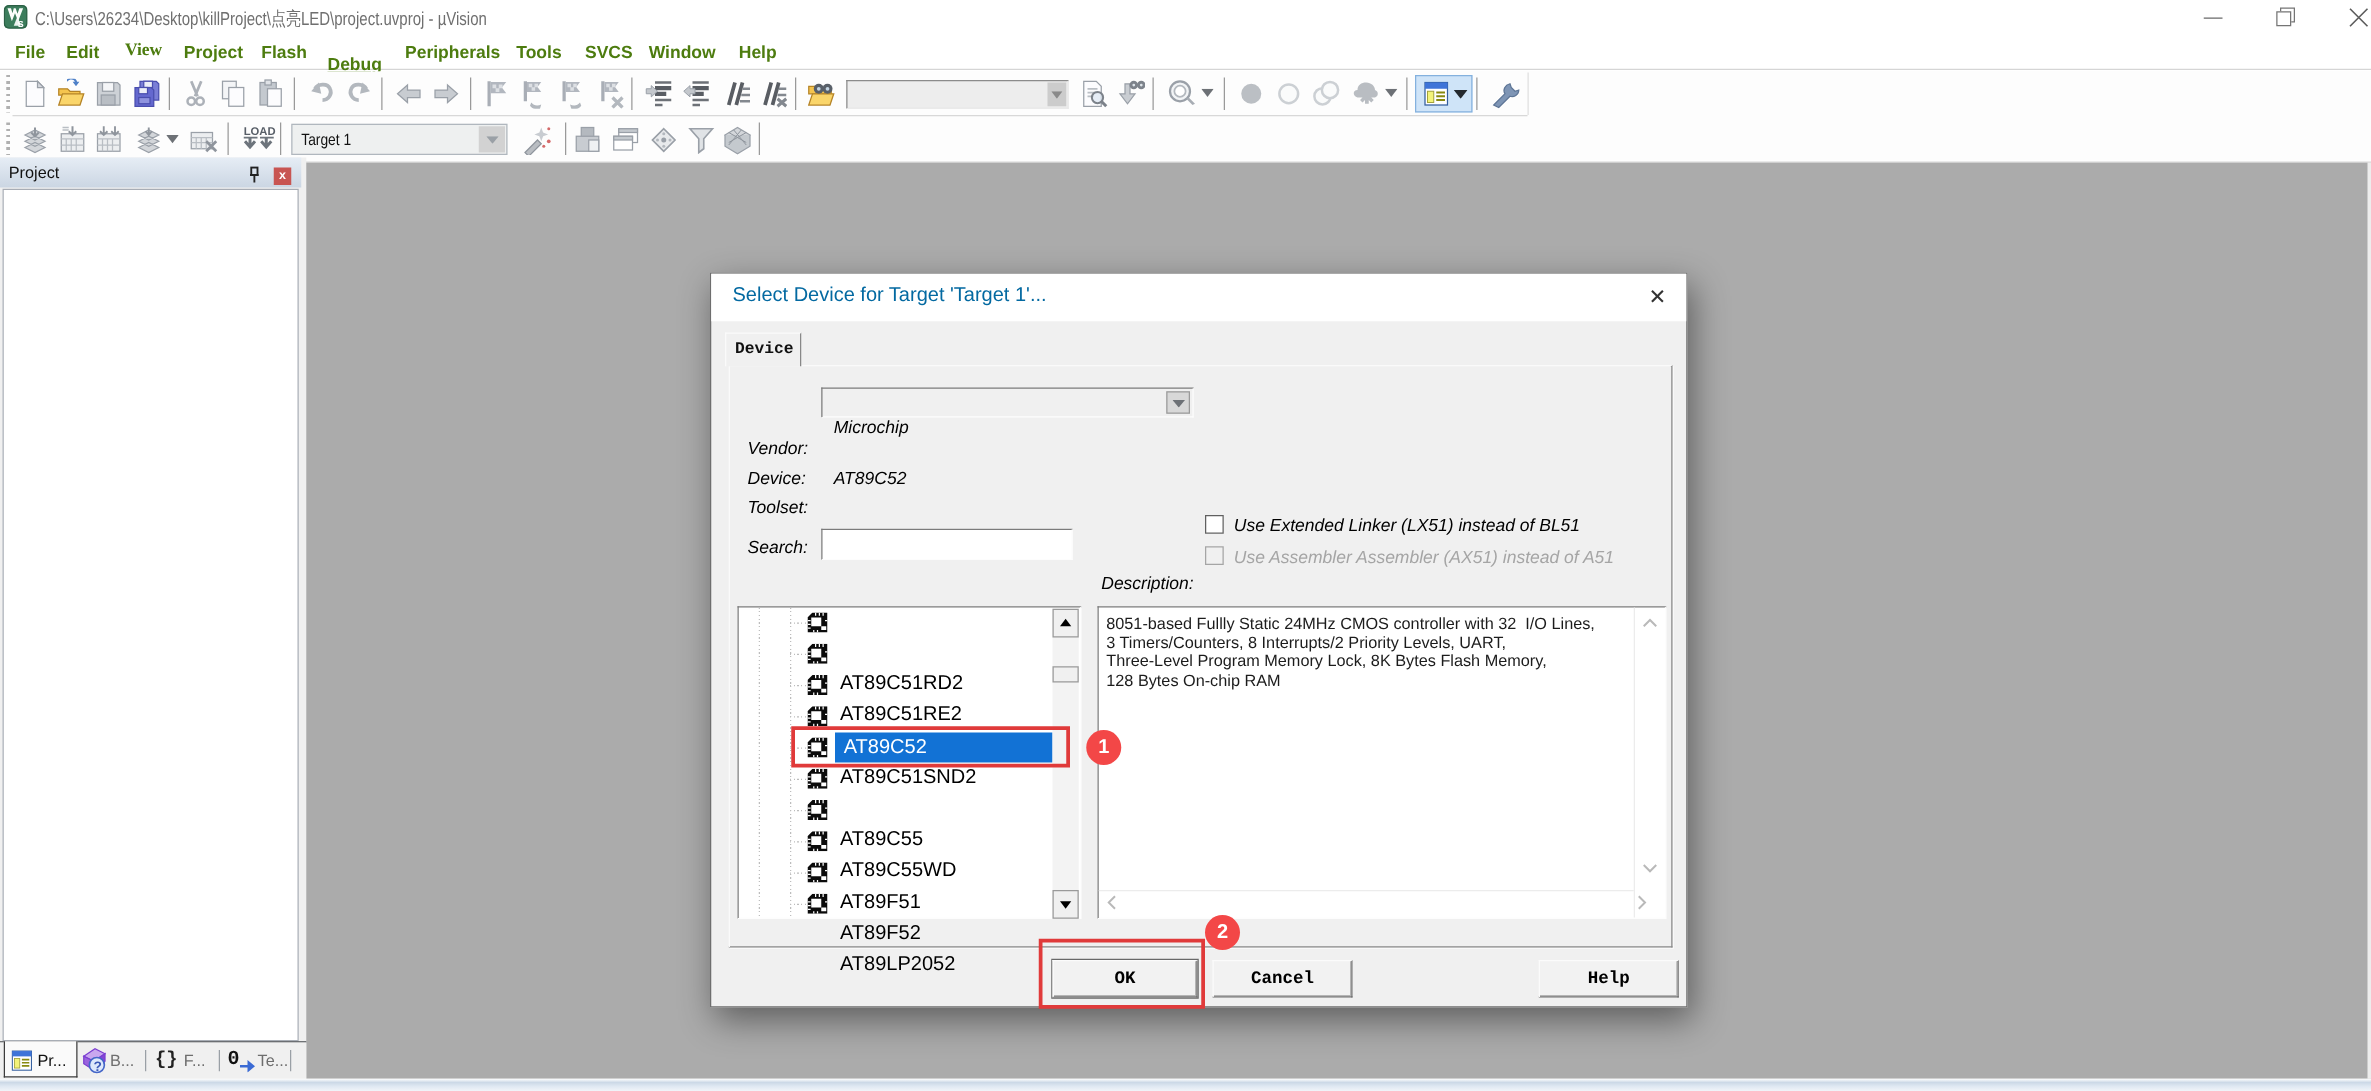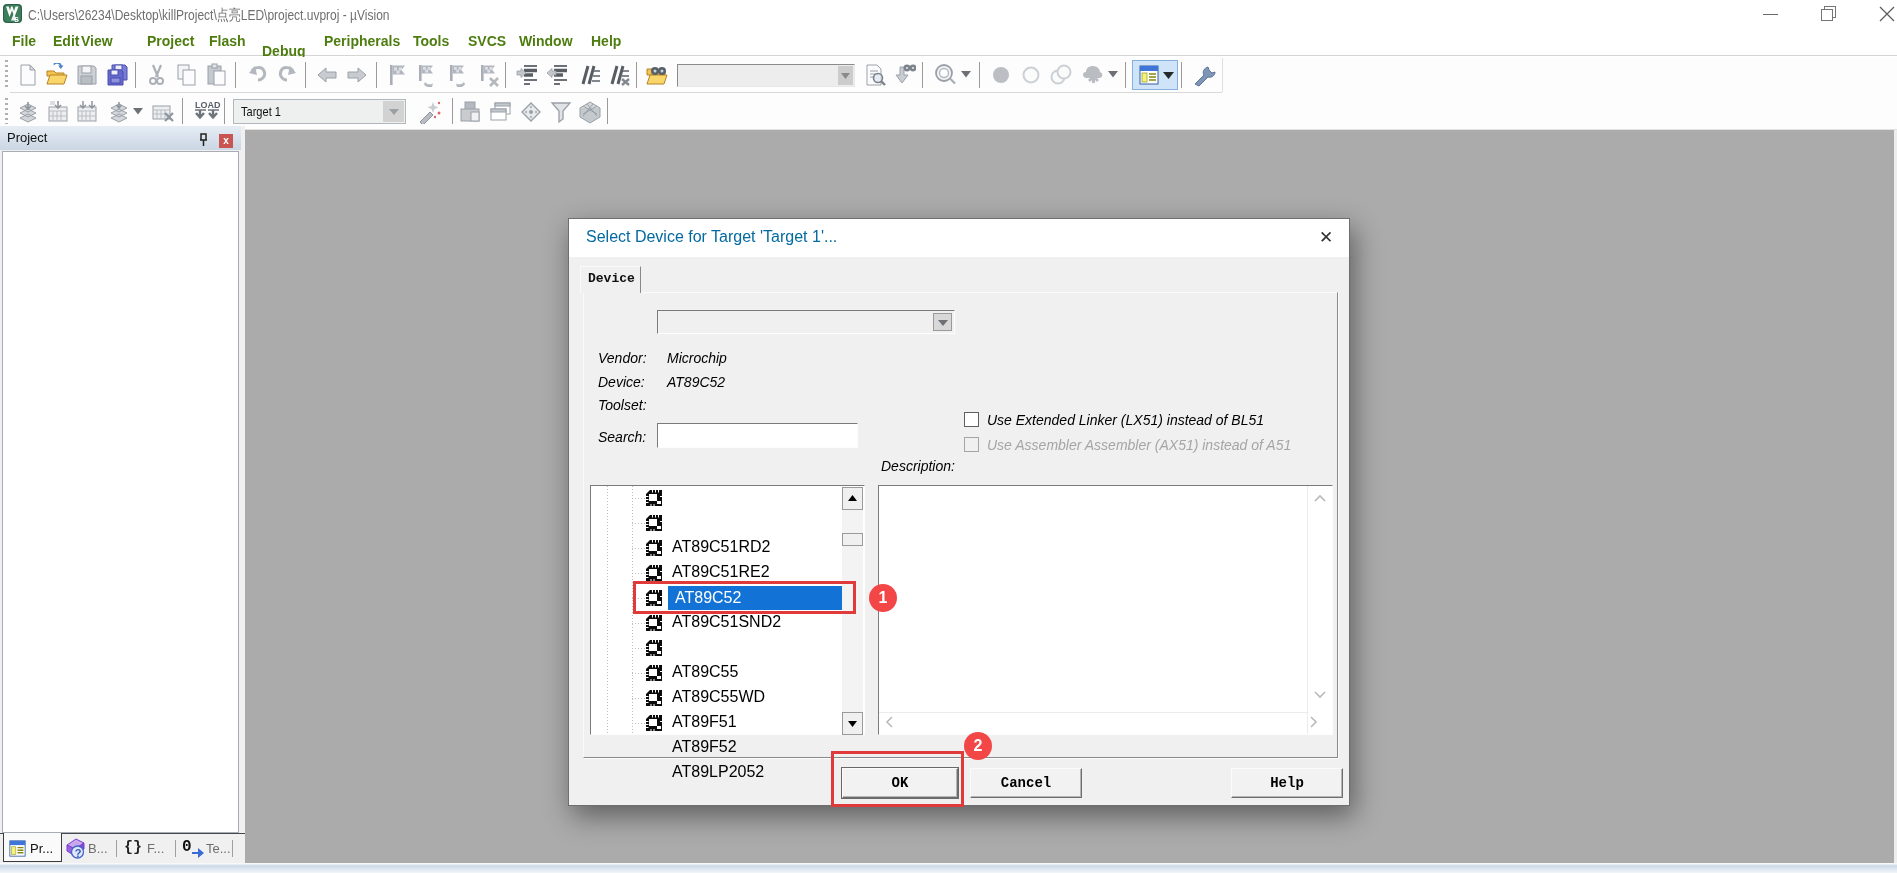--- a/index.html
+++ b/index.html
@@ -76,21 +76,21 @@
   <div class="abs" id="title-text">C:\Users\26234\Desktop\killProject\点亮LED\project.uvproj - µVision</div>
   <div class="abs" style="left:1763px;top:14px;width:15px;height:1px;background:#696969;"></div>
   <div class="abs" style="left:1824px;top:6px;width:12px;height:12px;border:1px solid #757575;background:#fff;"></div>
   <div class="abs" style="left:1821px;top:9px;width:12px;height:12px;border:1px solid #757575;background:#fff;"></div>
   <svg class="abs" style="left:1878px;top:5px;" width="18" height="18" viewBox="0 0 18 18">
     <path d="M2 2 L16 16 M16 2 L2 16" stroke="#5d5d5d" stroke-width="1.3"></path>
   </svg>
   <div class="abs" id="menubar"></div>
   <div class="menu-item" style="left:12px;top:33px;">File</div>
   <div class="menu-item" style="left:53px;top:33px;">Edit</div>
-  <div class="menu-item" style="left:81px;top:33px;">View</div>
+  <div class="menu-item" style="left:100px;top:33px;font-family:Liberation Serif, serif;">View</div>
   <div class="menu-item" style="left:147px;top:33px;">Project</div>
   <div class="menu-item" style="left:209px;top:33px;text-align:center;">Flash</div>
   <div class="menu-item" style="left:262px;top:43px;text-decoration:underline;">Debug</div>
   <div class="menu-item" style="left:324px;top:33px;">Peripherals</div>
   <div class="menu-item" style="left:413px;top:33px;">Tools</div>
   <div class="menu-item" style="left:468px;top:33px;">SVCS</div>
   <div class="menu-item" style="left:519px;top:33px;">Window</div>
   <div class="menu-item" style="left:591px;top:33px;">Help</div>
   <div class="abs" id="tb1"></div>
   <div class="abs" id="tb2"></div>
@@ -395,21 +395,21 @@
     <div class="abs mono" id="dev-tab-label">Device</div>
     <div class="abs" id="tabpage"></div>
     <div class="abs sunken" id="combo">
       <div id="combo-btn">
         <svg style="position:absolute;left:4px;top:6px;" width="10" height="6" viewBox="0 0 10 6">
           <path d="M0 0 L10 0 L5 6 z" fill="#6d7176"></path>
         </svg>
       </div>
     </div>
     <div class="lbl" style="left:29px; top:131px;">Vendor:</div>
-    <div class="lbl" style="left:98px; top:131px;">Microchip</div>
+    <div class="lbl" style="left:98px; top:114px;">Microchip</div>
     <div class="lbl" style="left:29px; top:155px;">Device:</div>
     <div class="lbl" style="left:98px; top:155px;">AT89C52</div>
     <div class="lbl" style="left:29px; top:178px;">Toolset:</div>
     <div class="lbl" style="left:98px; top:178px;margin-top:28px;">C51</div>
     <div class="lbl" style="left:29px; top:210px;">Search:</div>
     <div class="abs sunken" id="search-box"></div>
     <div class="cb" style="left:395px; top:193px;"></div>
     <div class="lbl" style="left:418px; top:193px;">Use Extended Linker (LX51) instead of BL51</div>
     <div class="cb" style="left:395px; top:218px; background:#f0f0f0; border-color:#a5a5a5;"></div>
     <div class="lbl" style="left:418px; top:218px; color:#a5a5a5;">Use Assembler Assembler (AX51) instead of A51</div>
@@ -521,20 +521,21 @@
         <div class="sbtn" style="top:0;"><svg width="19" height="21" viewBox="0 0 19 21">
             <path d="M9.5 7 L14 13 L5 13 z" fill="#000"></path>
           </svg></div>
         <div style="position:absolute;left:0;top:46px;width:21px;height:13px;background:#f0f0f0;border:1px solid #9a9a9a;"></div>
         <div class="sbtn" style="bottom:0;"><svg width="19" height="21" viewBox="0 0 19 21">
             <path d="M9.5 14 L14 8 L5 8 z" fill="#000"></path>
           </svg></div>
       </div>
     </div>
     <div class="abs sunken" id="descbox">
+      <div style="position:absolute;left:6px;top:5px;line-height:15.2px;color:#1c1c1c;">8051-based Fullly Static 24MHz CMOS controller with 32&nbsp; I/O Lines,<br>3 Timers/Counters, 8 Interrupts/2 Priority Levels, UART,<br>Three-Level Program Memory Lock, 8K Bytes Flash Memory,<br>128 Bytes On-chip RAM</div>
       <div style="position:absolute;left:428px;top:0;width:1px;height:248px;background:#ececec;"></div>
       <div style="position:absolute;left:0px;top:226px;width:428px;height:1px;background:#ececec;"></div>
       <svg style="position:absolute;left:434px;top:8px;" width="14" height="9" viewBox="0 0 14 9">
         <path d="M2 7 L7 2 L12 7" fill="none" stroke="#b9b9b9" stroke-width="1.6"></path>
       </svg>
       <svg style="position:absolute;left:434px;top:204px;" width="14" height="9" viewBox="0 0 14 9">
         <path d="M2 2 L7 7 L12 2" fill="none" stroke="#b9b9b9" stroke-width="1.6"></path>
       </svg>
       <svg style="position:absolute;left:6px;top:229px;" width="9" height="14" viewBox="0 0 9 14">
         <path d="M7 2 L2 7 L7 12" fill="none" stroke="#b9b9b9" stroke-width="1.6"></path>

